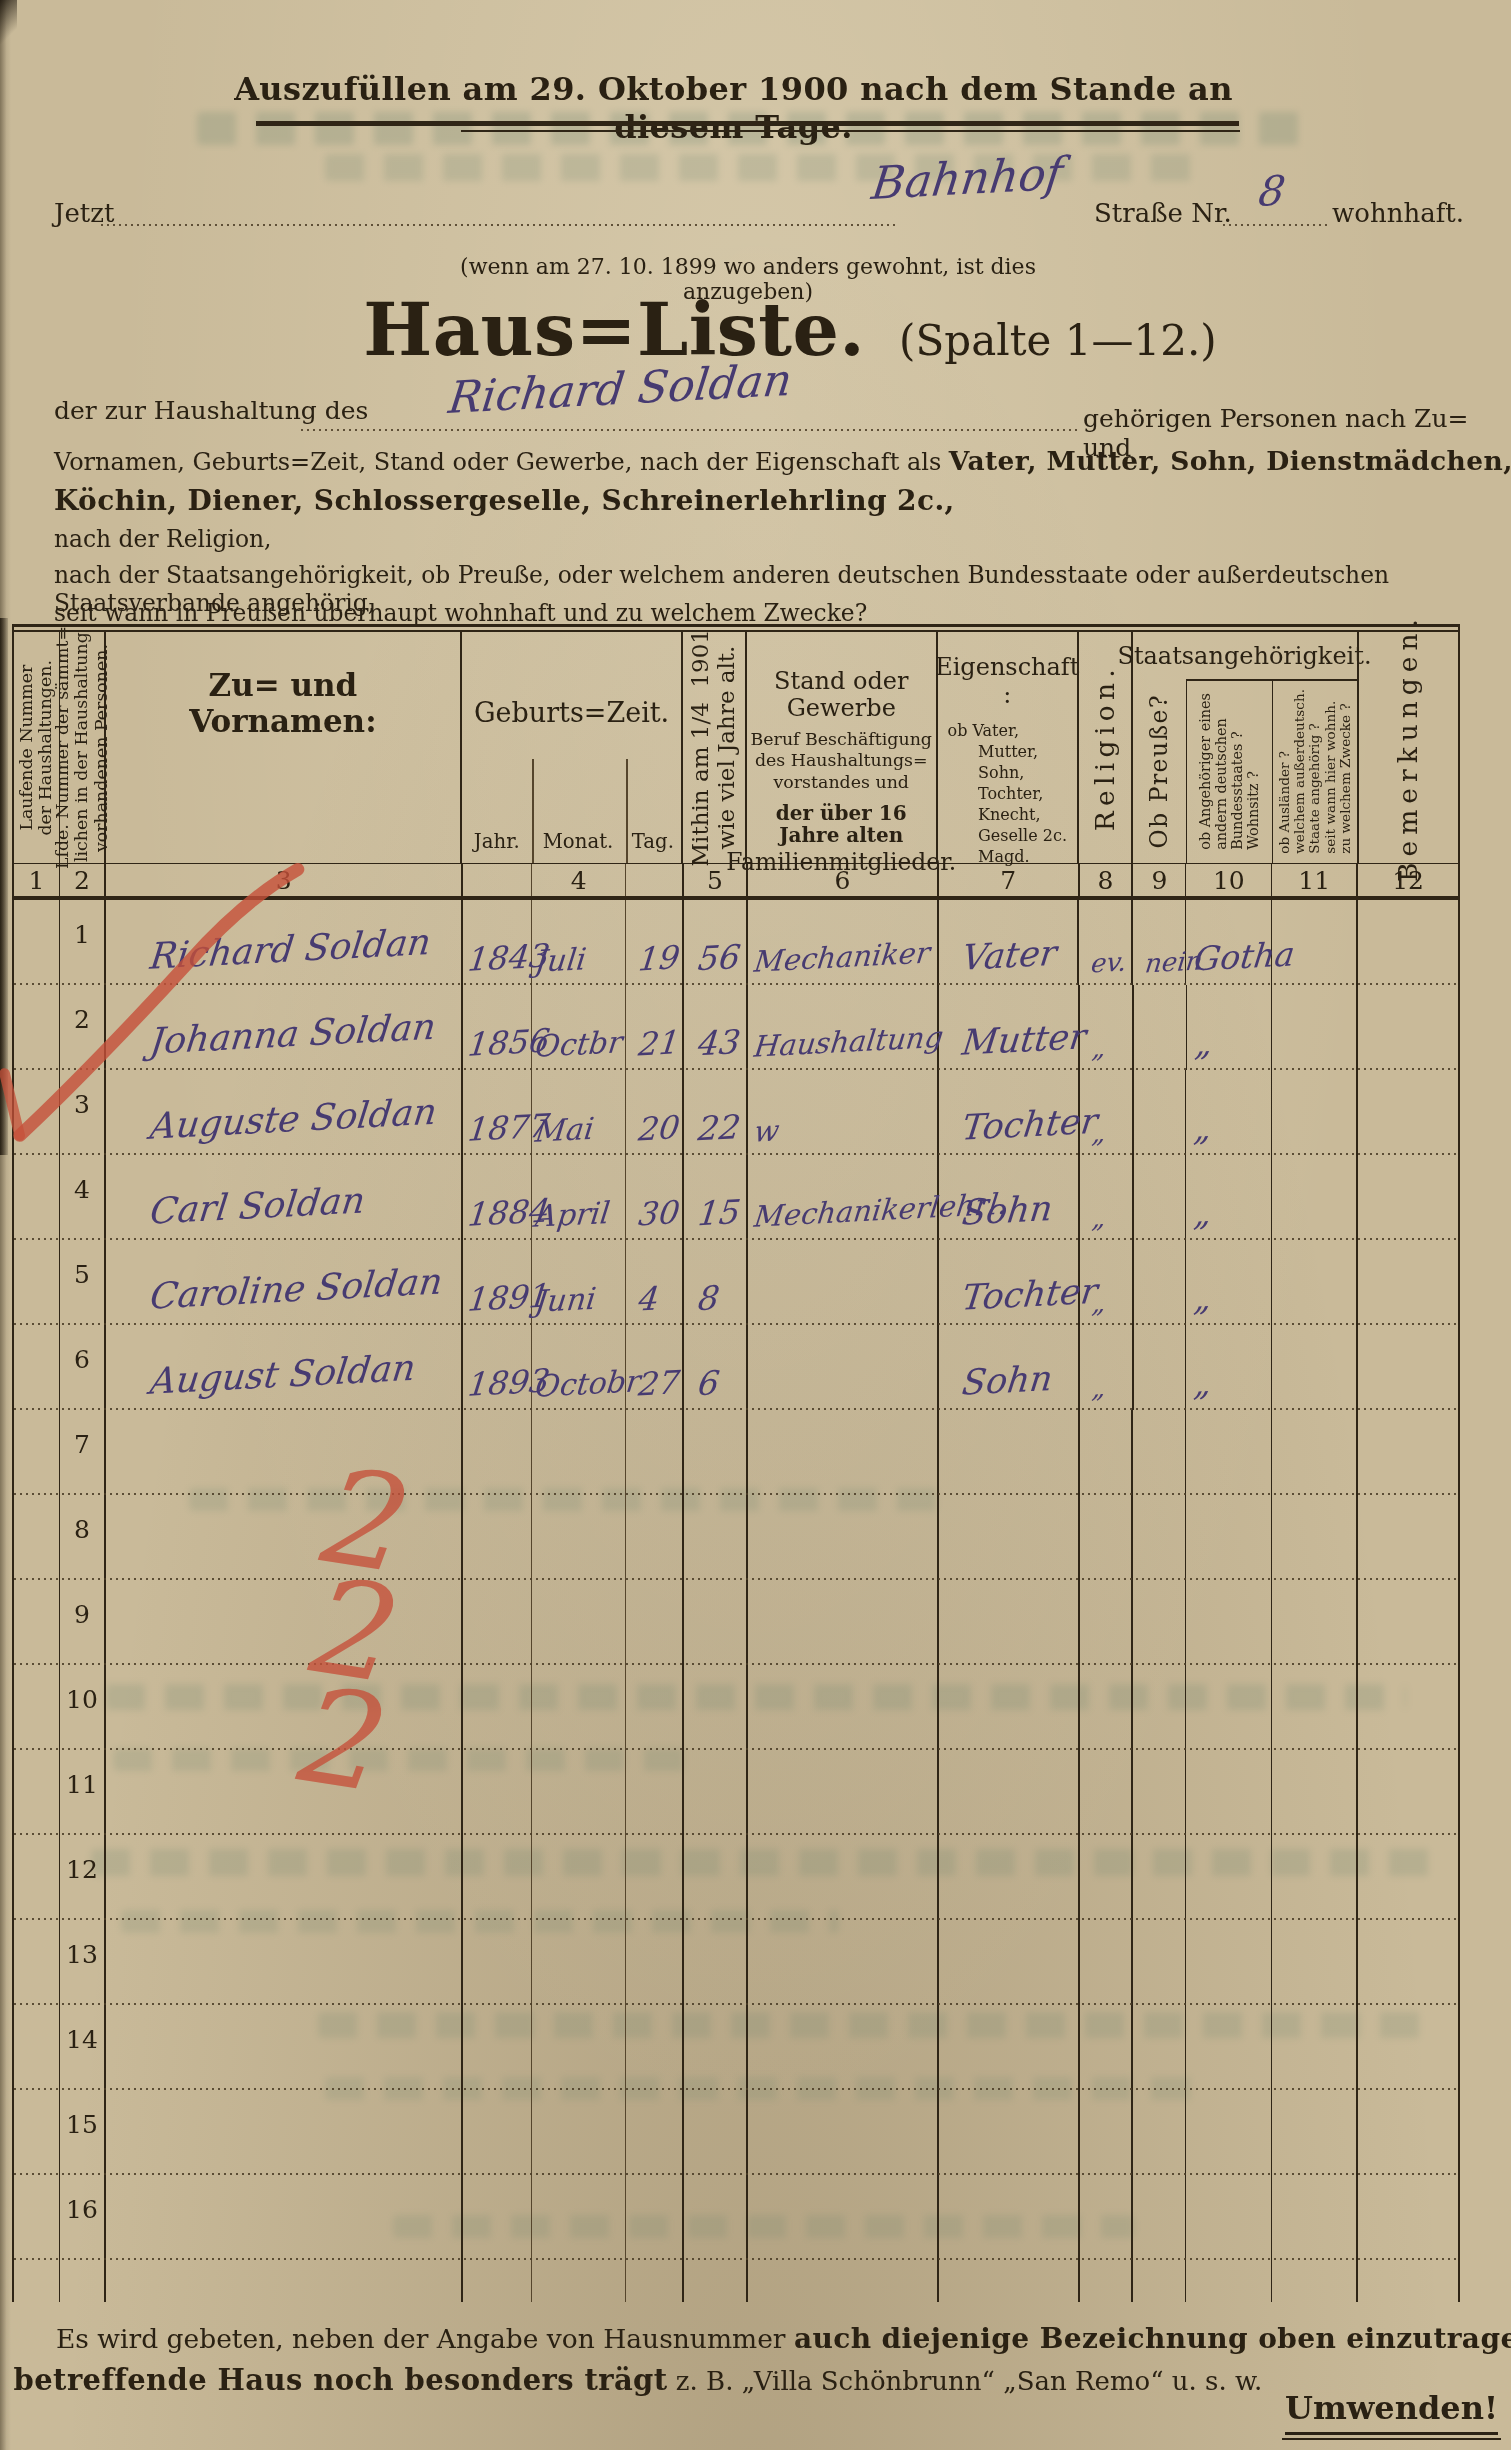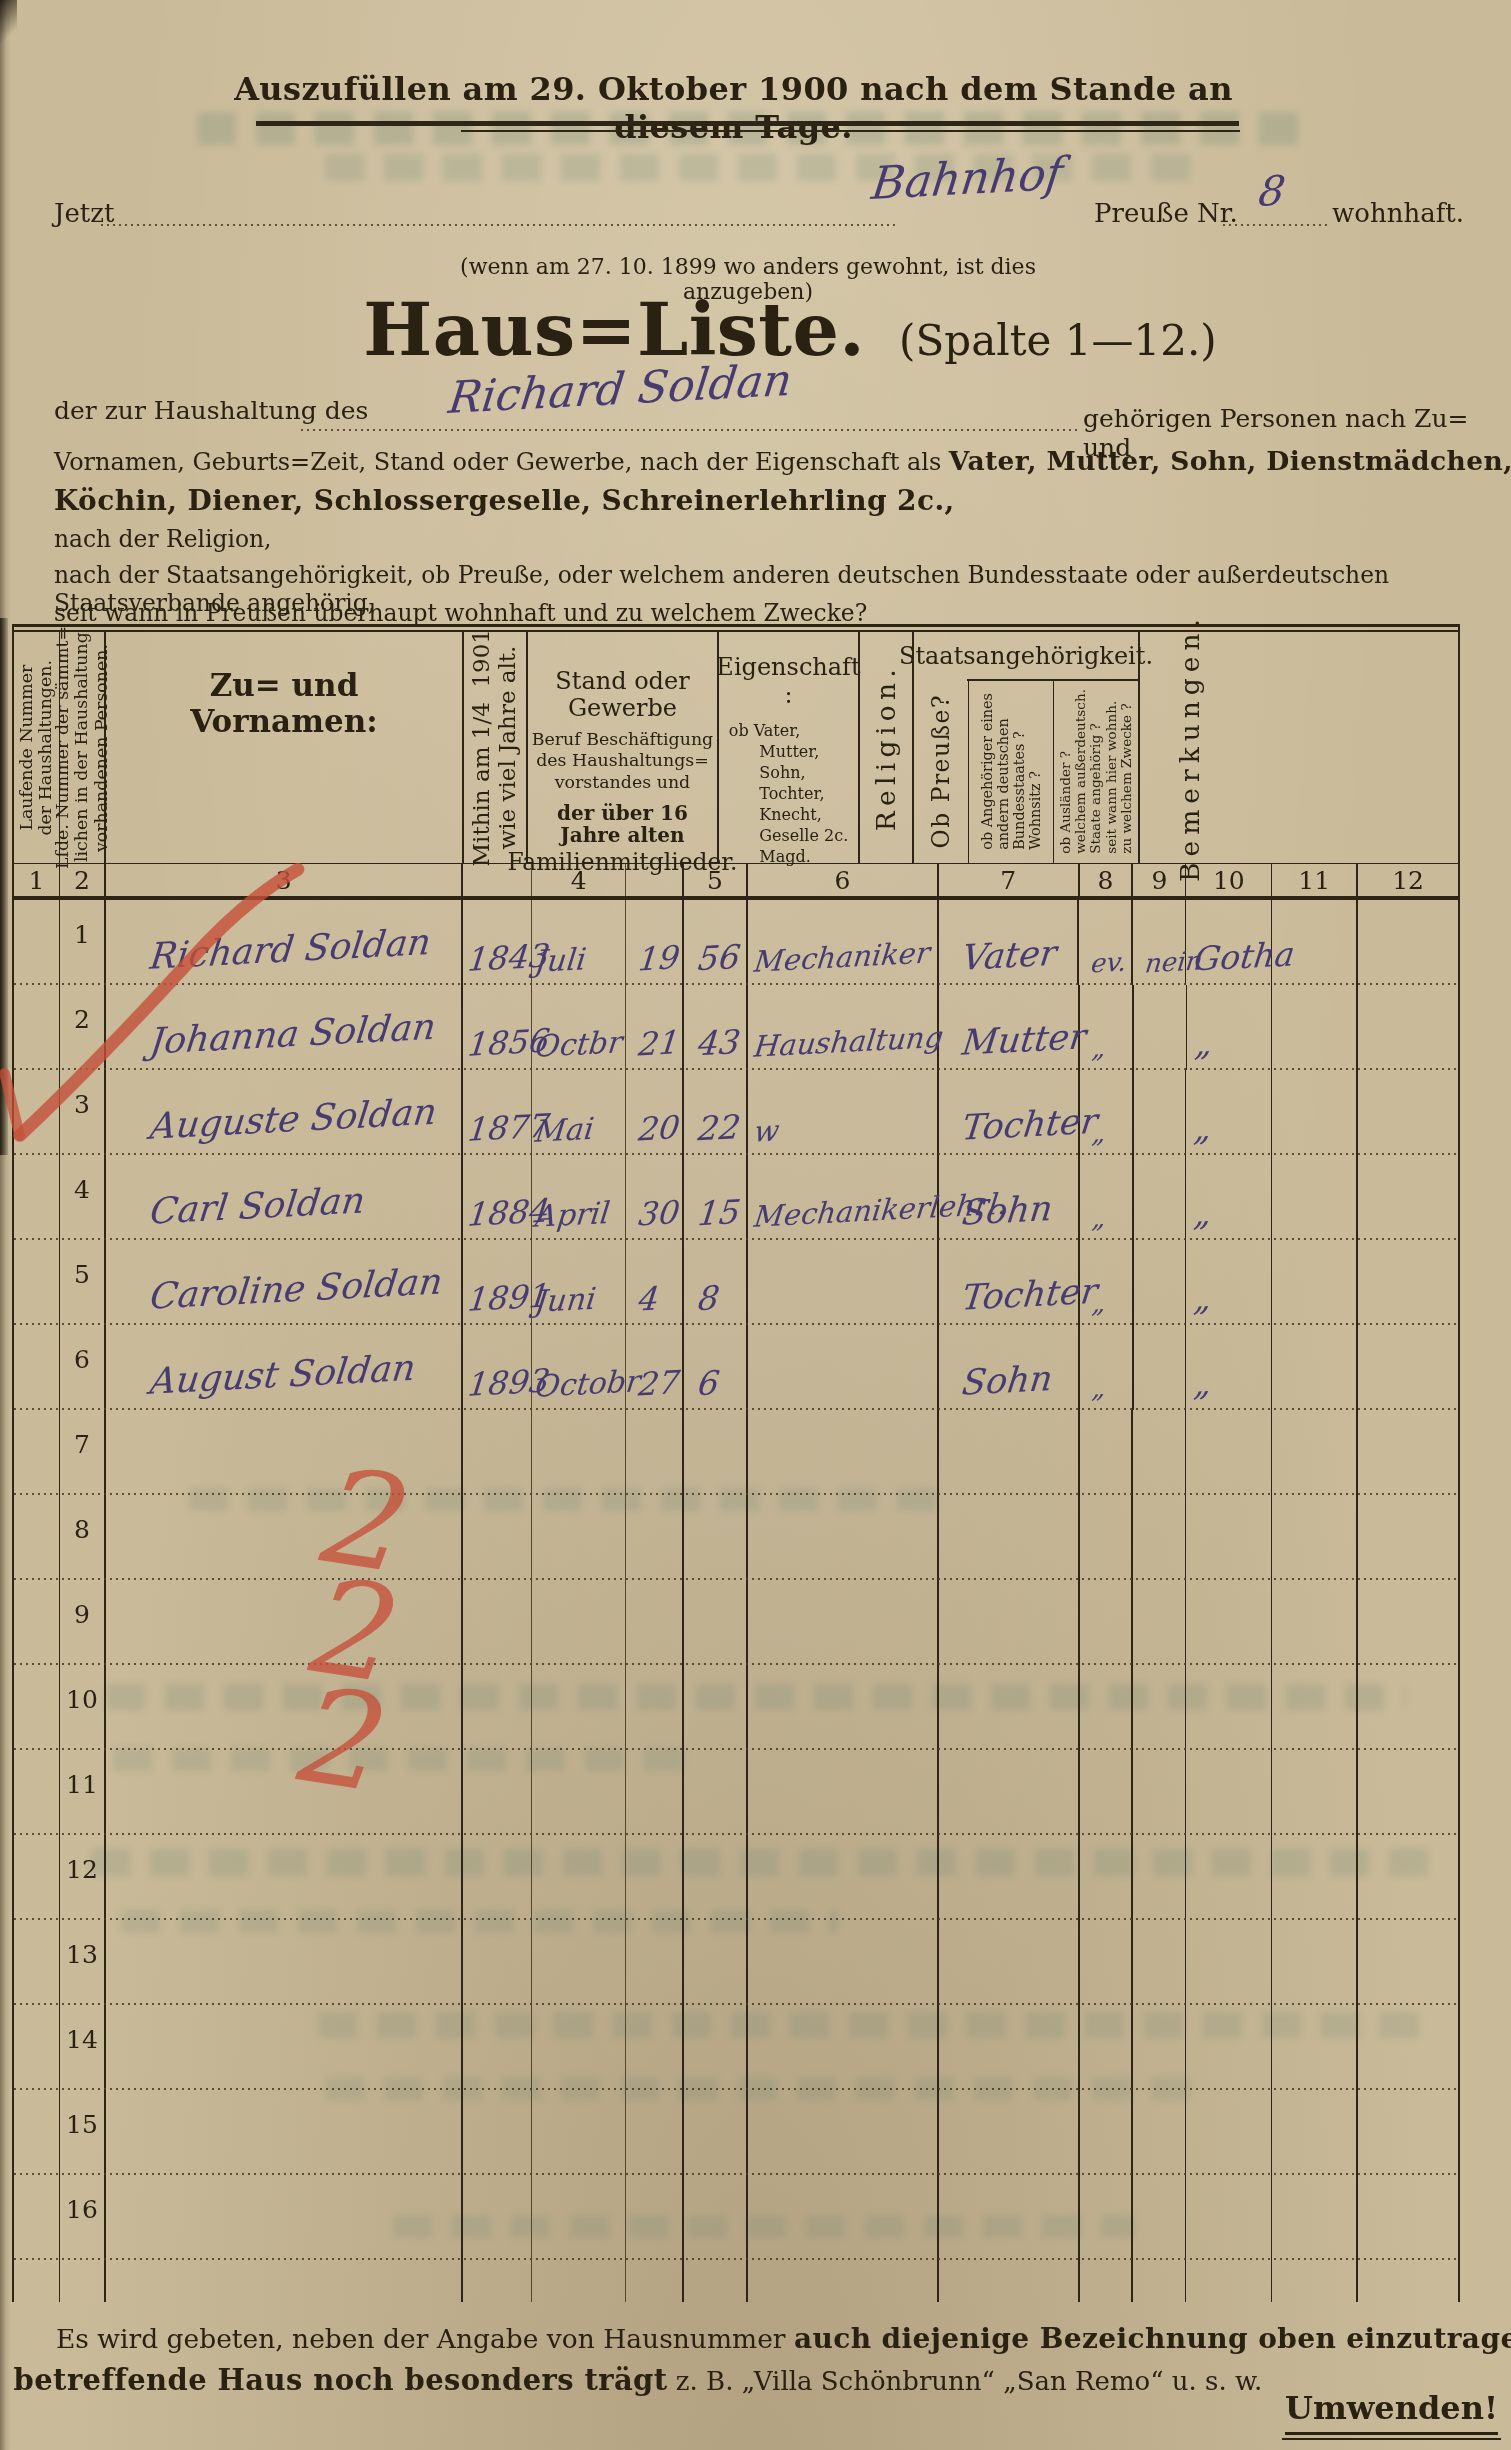--- a/index.html
+++ b/index.html
@@ -125,21 +125,21 @@
   <div class="abs ghost" style="top:2077px;left:325px;width:869px;height:23px;opacity:.28"></div>
   <div class="abs ghost" style="top:2215px;left:393px;width:741px;height:23px;opacity:.28"></div>
 
   <div class="abs blk" style="top:70px;left:227px;width:1013px;text-align:center;font-size:32px">Auszufüllen am 29. Oktober 1900 nach dem Stande an diesem Tage.</div>
   <div class="abs" style="top:121px;left:256px;width:983px;height:4.5px;background:var(--line)"></div>
   <div class="abs" style="top:130px;left:461px;width:779px;height:2.3px;background:var(--line)"></div>
 
   <div class="abs" style="top:198px;left:54px;font-size:26px">Jetzt</div>
   <div class="abs dotline" style="top:224px;left:101px;width:795px"></div>
   <div class="abs hw" style="top:157px;left:869px;font-size:45px">Bahnhof</div>
-  <div class="abs" style="top:198px;left:1094px;font-size:26px">Preuße Nr.</div>
+  <div class="abs" style="top:198px;left:1094px;font-size:26px">Straße Nr.</div>
   <div class="abs dotline" style="top:224px;left:1223px;width:104px"></div>
   <div class="abs hw" style="top:168px;left:1256px;font-size:41px">8</div>
   <div class="abs" style="top:198px;left:1332px;font-size:26px">wohnhaft.</div>
 
   <div class="abs" style="top:254px;left:408px;width:680px;text-align:center;font-size:22px">(wenn am 27. 10. 1899 wo anders gewohnt, ist dies anzugeben)</div>
 
   <div class="abs" style="top:286px;left:0;width:1512px;display:flex;justify-content:center;align-items:baseline;gap:34px;padding-left:68px">
     <span class="blk" style="font-size:73px">Haus=Liste.</span>
     <span style="font-size:42px">(Spalte 1—12.)</span>
   </div>
@@ -163,20 +163,30 @@
           <span class="vt pre h1t">Laufende Nummer
 der Haushaltungen.</span>
         </div>
       <div class="c2 hc">
           <span class="vt pre h2t">Lfde. Nummer der sämmt=
 lichen in der Haushaltung
 vorhandenen Personen.</span>
         </div>
       <div class="c3 hc h3">
         <div class="t">Zu= und Vornamen:</div>
+      </div>
+      <div class="hc h4" style="width:221px;border-left:2.3px solid var(--line)">
+        <div class="t">Geburts=Zeit.</div>
+        <div class="subs">
+          <div style="width:70px">Jahr.</div>
+          <div style="width:94px">Monat.</div>
+          <div style="width:57px">Tag.</div>
+        </div>
+        <div class="d1"></div>
+        <div class="d2"></div>
       </div>
       <div class="c5 hc">
           <span class="vt pre h5t">Mithin am 1/4  1901
 wie viel Jahre alt.</span>
         </div>
       <div class="c6 hc h6">
         <div class="a pre">Stand oder
 Gewerbe</div>
         <div class="b pre">Beruf Beschäftigung
 des Haushaltungs=

